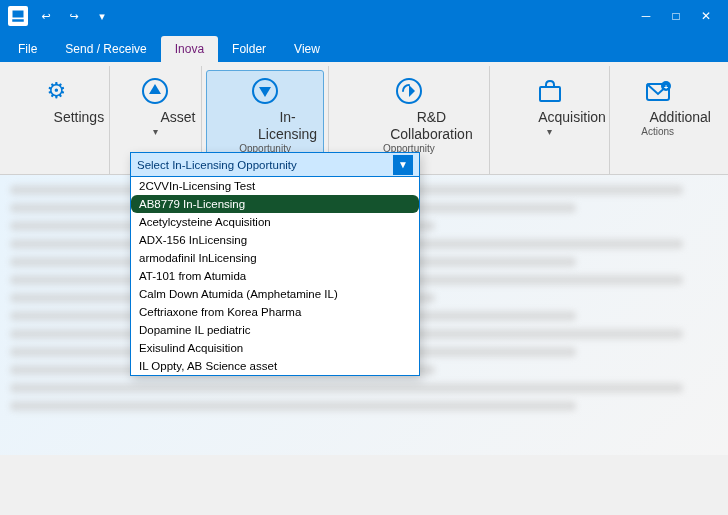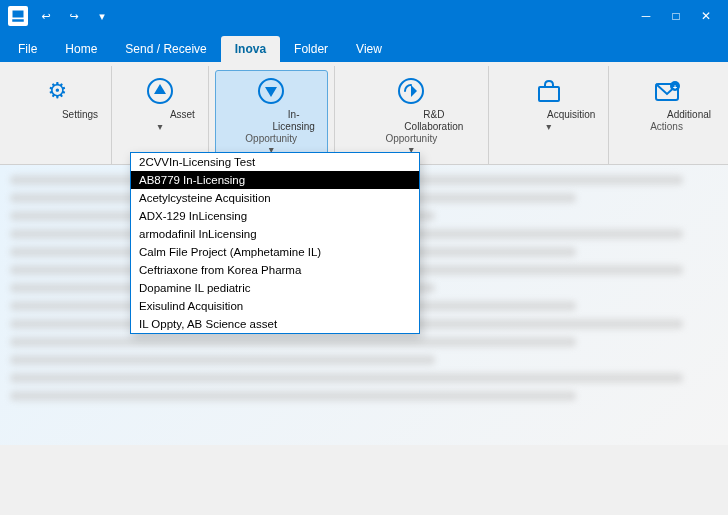--- a/index.html
+++ b/index.html
@@ -70,22 +70,22 @@
       font-size: 12px;
       cursor: pointer;
       border-radius: 3px 3px 0 0;
       height: 26px;
       display: flex;
       align-items: center;
       margin-top: 17px;
     }
     .tab.active {
       background: #f0f0f0;
-      color: #0369a1;
-      font-weight: 700;
+      color: #701a75;
+      font-weight: 400;
     }
 
     
     .ribbon {
       background: #f0f0f0;
       border-bottom: 1px solid #d0d0d0;
       display: flex;
       align-items: stretch;
       padding: 4px 4px 0 4px;
       min-height: 90px;
@@ -125,21 +125,21 @@
     .ribbon-btn-icon {
       width: 32px;
       height: 32px;
       display: flex;
       align-items: center;
       justify-content: center;
       font-size: 22px;
       color: #0078d7;
     }
     .ribbon-btn-label {
-      font-size: 10px;
+      font-size: 14px;
       text-align: center;
       color: #333;
       margin-top: 2px;
       line-height: 1.2;
       margin-left: 45px;
     }
     .ribbon-btn-sublabel {
       font-size: 10px;
       color: #555;
       text-align: center;
@@ -187,22 +187,23 @@
       background: #fff;
     }
     .dropdown-item {
       padding: 3px 8px;
       font-size: 11.5px;
       color: #000;
       cursor: pointer;
       white-space: nowrap;
     }
     .dropdown-item.selected {
-      background: #000000;
-      color: #fff;
+      background: #14532d;
+      color: #fff;
+      border-radius: 6px;
     }
 
     
     .main-area {
       background: linear-gradient(135deg, #e8f4fd 0%, #f5f5f5 100%);
       flex: 1;
       position: relative;
       overflow: hidden;
       height: 280px;
     }
@@ -238,21 +239,20 @@
   </div>
   <div class="title-bar-controls">
     <div class="tb-btn">─</div>
     <div class="tb-btn">□</div>
     <div class="tb-btn">✕</div>
   </div>
 </div>
 
 <div class="tabs-bar">
   <div class="tab">File</div>
-  <div class="tab">Home</div>
   <div class="tab">Send / Receive</div>
   <div class="tab active">Inova</div>
   <div class="tab">Folder</div>
   <div class="tab">View</div>
 </div>
 
 <div class="ribbon">
 
   <div class="ribbon-group">
     <div class="ribbon-buttons">
@@ -338,27 +338,32 @@
           </svg>
         </div>
         <div class="ribbon-btn-label">Additional</div>
         <div class="ribbon-btn-sublabel">Actions</div>
       </div>
     </div>
   </div>
 </div>
 
 <div class="dropdown-overlay">
+  <div class="dropdown-select">
+    <span class="dropdown-select-text">Select In-Licensing Opportunity</span>
+    <div class="dropdown-arrow">▼</div>
+  </div>
   <div class="dropdown-list">
     <div class="dropdown-item">2CVVIn-Licensing Test</div>
     <div class="dropdown-item selected">AB8779 In-Licensing</div>
     <div class="dropdown-item">Acetylcysteine Acquisition</div>
-    <div class="dropdown-item">ADX-129 InLicensing</div>
+    <div class="dropdown-item">ADX-156 InLicensing</div>
     <div class="dropdown-item">armodafinil InLicensing</div>
-    <div class="dropdown-item">Calm File Project (Amphetamine IL)</div>
+    <div class="dropdown-item">AT-101 from Atumida</div>
+    <div class="dropdown-item">Calm Down Atumida (Amphetamine IL)</div>
     <div class="dropdown-item">Ceftriaxone from Korea Pharma</div>
     <div class="dropdown-item">Dopamine IL pediatric</div>
     <div class="dropdown-item">Exisulind Acquisition</div>
     <div class="dropdown-item">IL Oppty, AB Science asset</div>
   </div>
 </div>
 
 <div class="main-area">
   <div class="blurred-content">
     <div class="blur-line long"></div>

